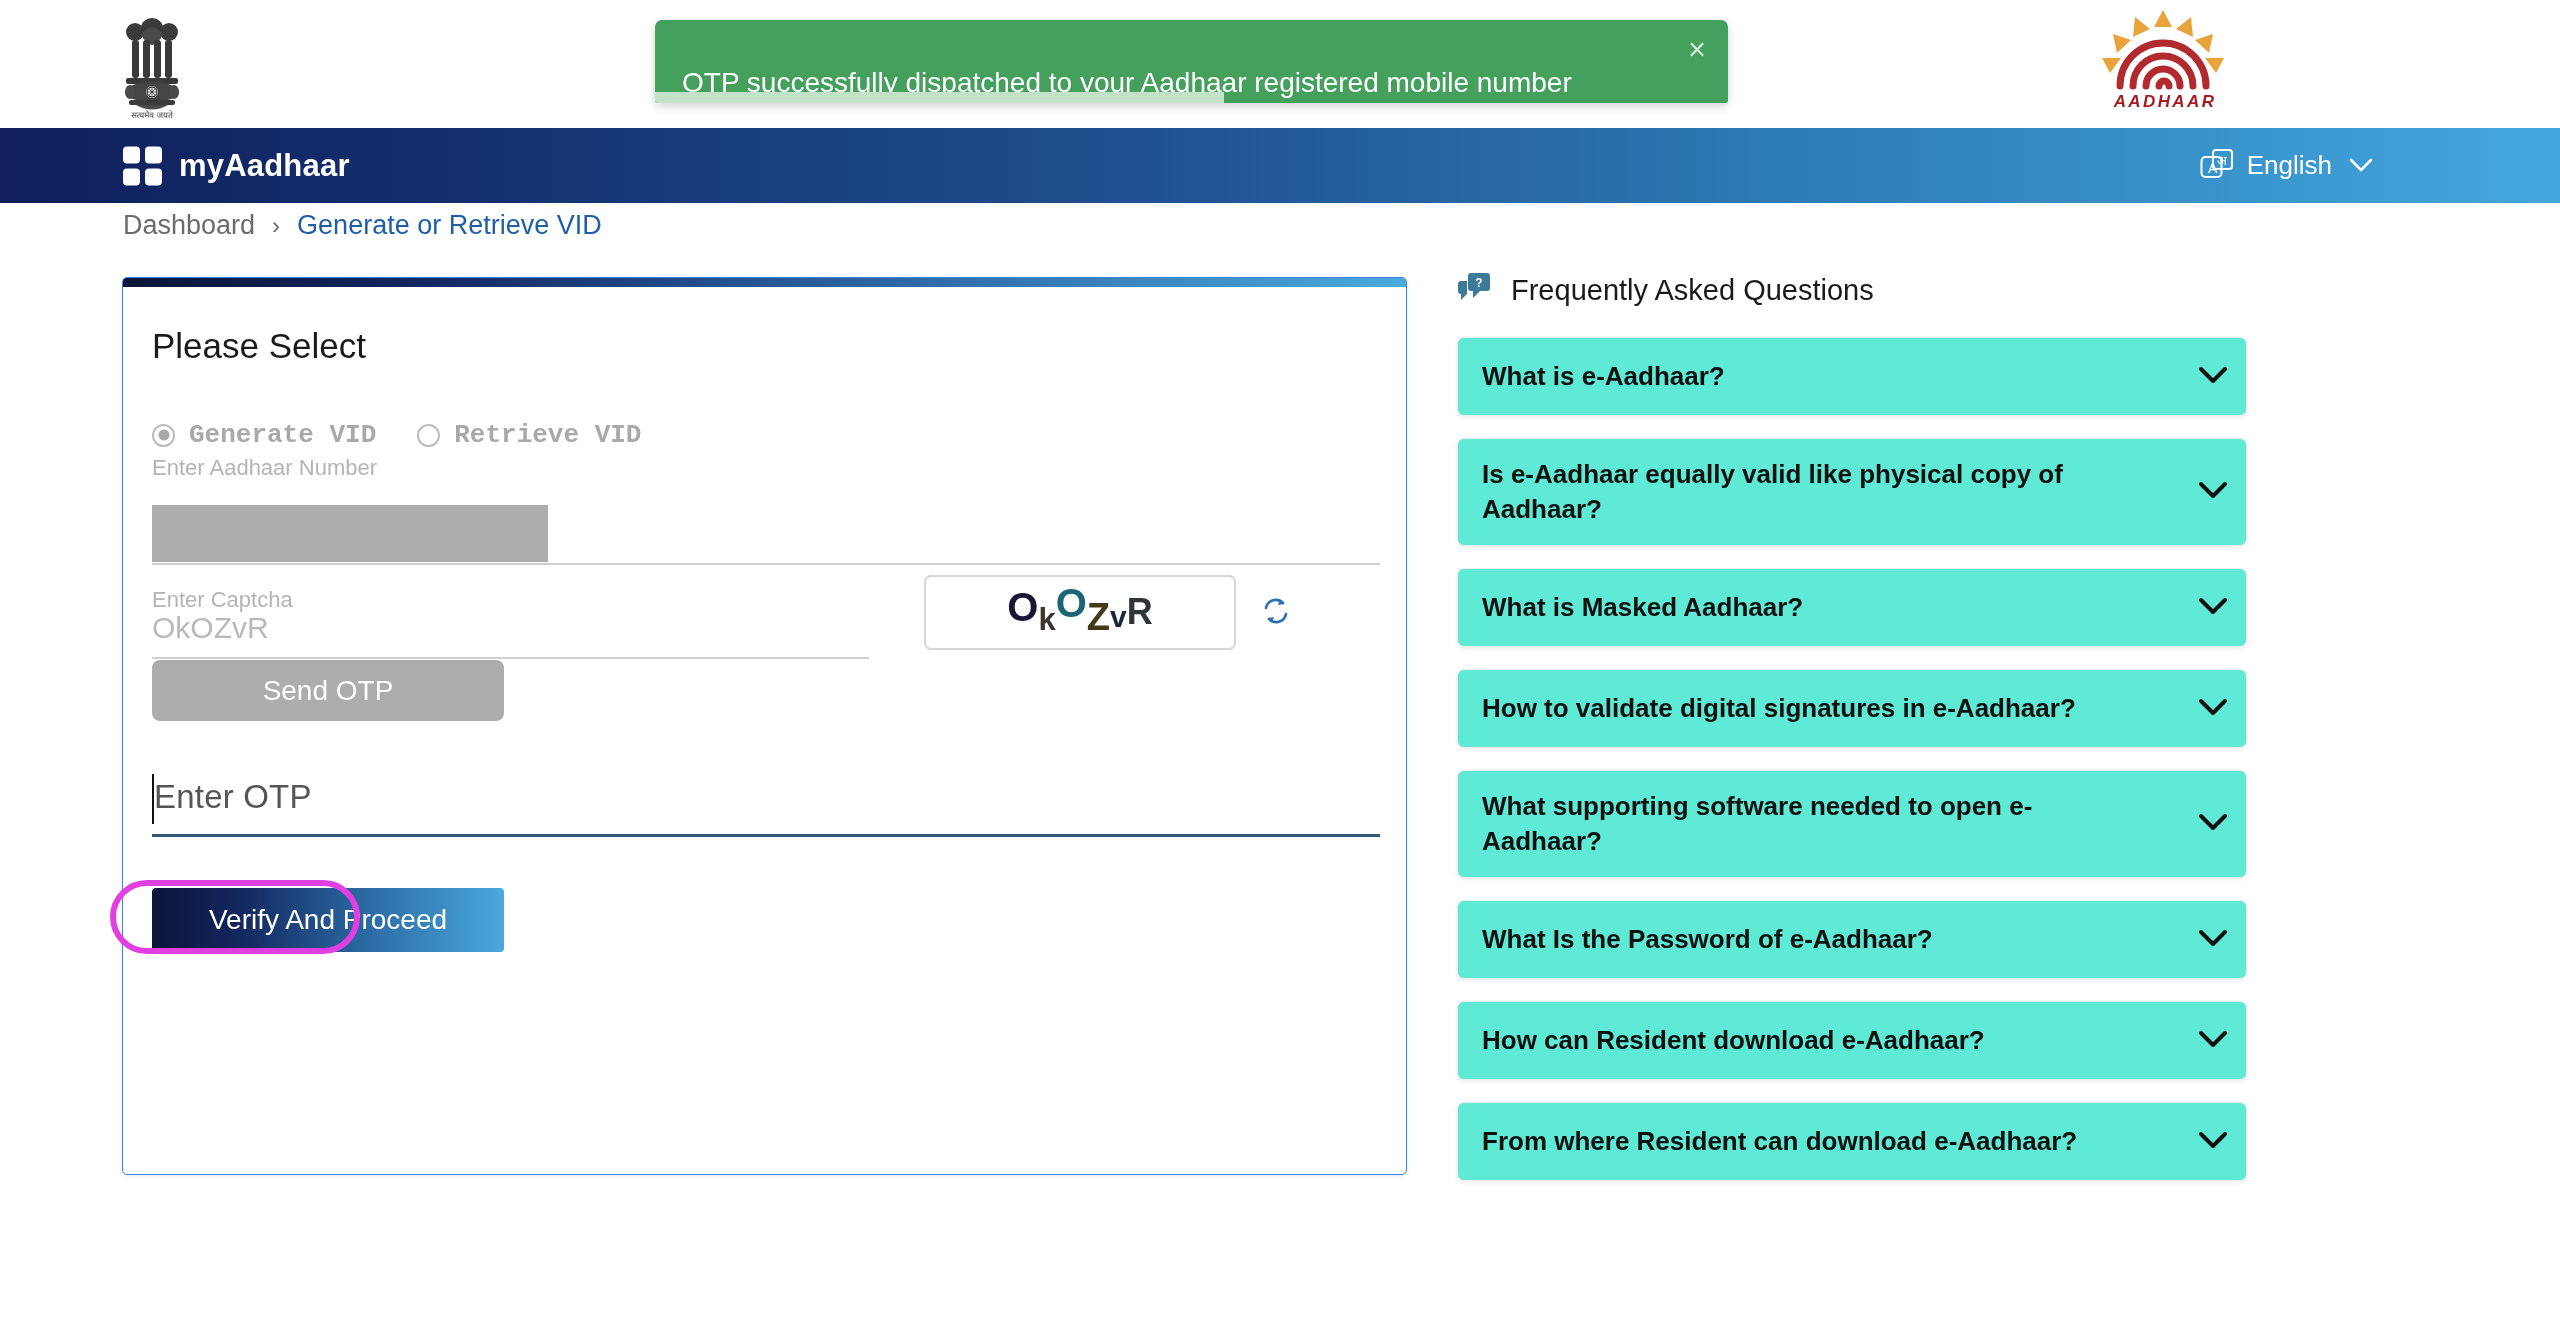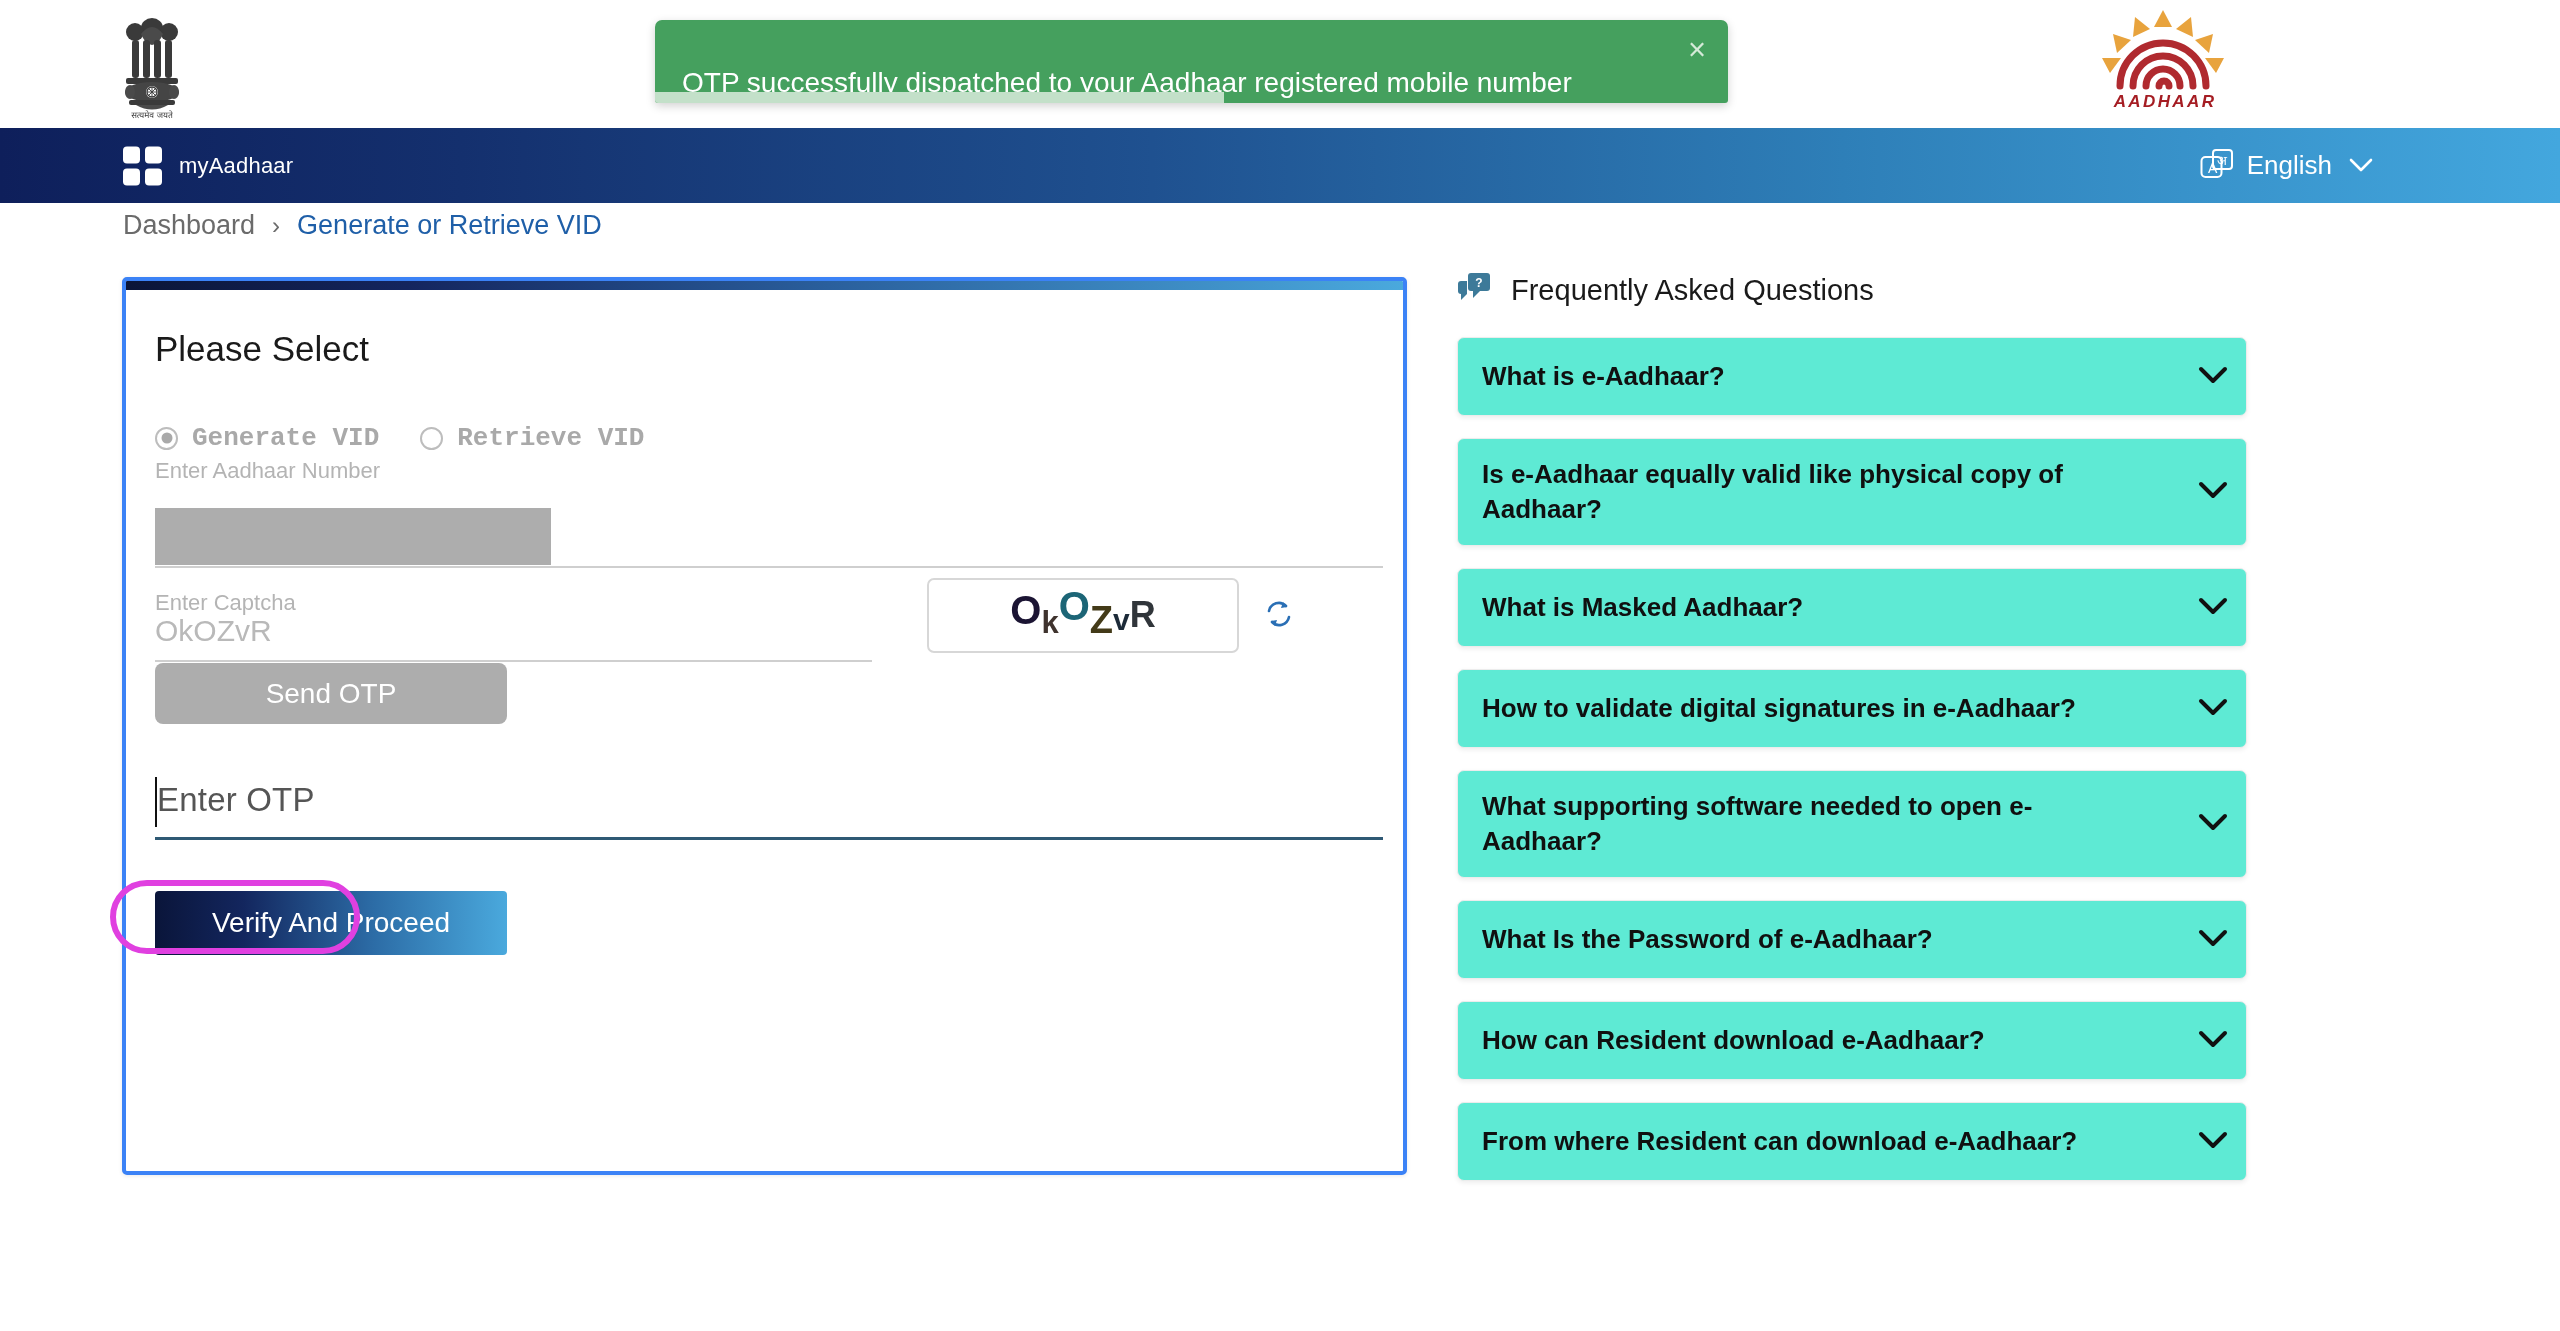--- a/index.html
+++ b/index.html
@@ -41,21 +41,21 @@
     position: absolute; left: 0; top: 128px; width: 2560px; height: 75px;
     background: linear-gradient(to right, #0e1f5b 0%, #14306e 18%, #1f5190 45%, #2e7fb8 72%, #43a7de 100%);
     display: flex; align-items: center;
   }
   .brand {
     position: absolute; left: 123px; top: 50%; transform: translateY(-50%);
     display: flex; align-items: center; gap: 17px;
   }
   .brand-grid { display: grid; grid-template-columns: 17px 17px; grid-template-rows: 17px 17px; gap: 5px; }
   .brand-grid i { display: block; background: #fff; border-radius: 4px; }
-  .brand-name { color: #fff; font-size: 22px; font-weight: normal; letter-spacing: 0.2px; }
+  .brand-name { color: #fff; font-size: 31px; font-weight: bold; letter-spacing: 0.2px; }
 
   .lang-select {
     position: absolute; right: 186px; top: 50%; transform: translateY(-50%);
     display: flex; align-items: center; gap: 13px; color: #fff;
     cursor: pointer;
   }
   .lang-label { font-size: 26px; font-weight: 400; }
   .lang-caret { font-size: 22px; line-height: 1; margin-left: 3px; }
 
   
@@ -88,21 +88,21 @@
     font-size: 27px;
   }
   .bc-item { color: #6b6b6b; }
   .bc-sep { color: #6b6b6b; font-size: 24px; }
   .bc-active { color: #1f5fa8; cursor: pointer; }
 
   
   .card {
     position: absolute; left: 122px; top: 277px; width: 1285px; height: 898px;
     background: #ffffff;
-    border: 4px solid #3b82f6;
+    border: 1px solid #3b82f6;
     border-radius: 5px;
     box-shadow: 0 1px 4px rgba(0,0,0,.09);
     overflow: hidden;
   }
   .card-topline {
     position: absolute; left: 0; top: 0; width: 100%; height: 9px;
     background: linear-gradient(to right, #0b1537 0%, #14255e 22%, #2a5f9c 55%, #4aa9dd 100%);
   }
   .card-title {
     position: absolute; left: 29px; top: 48px;

